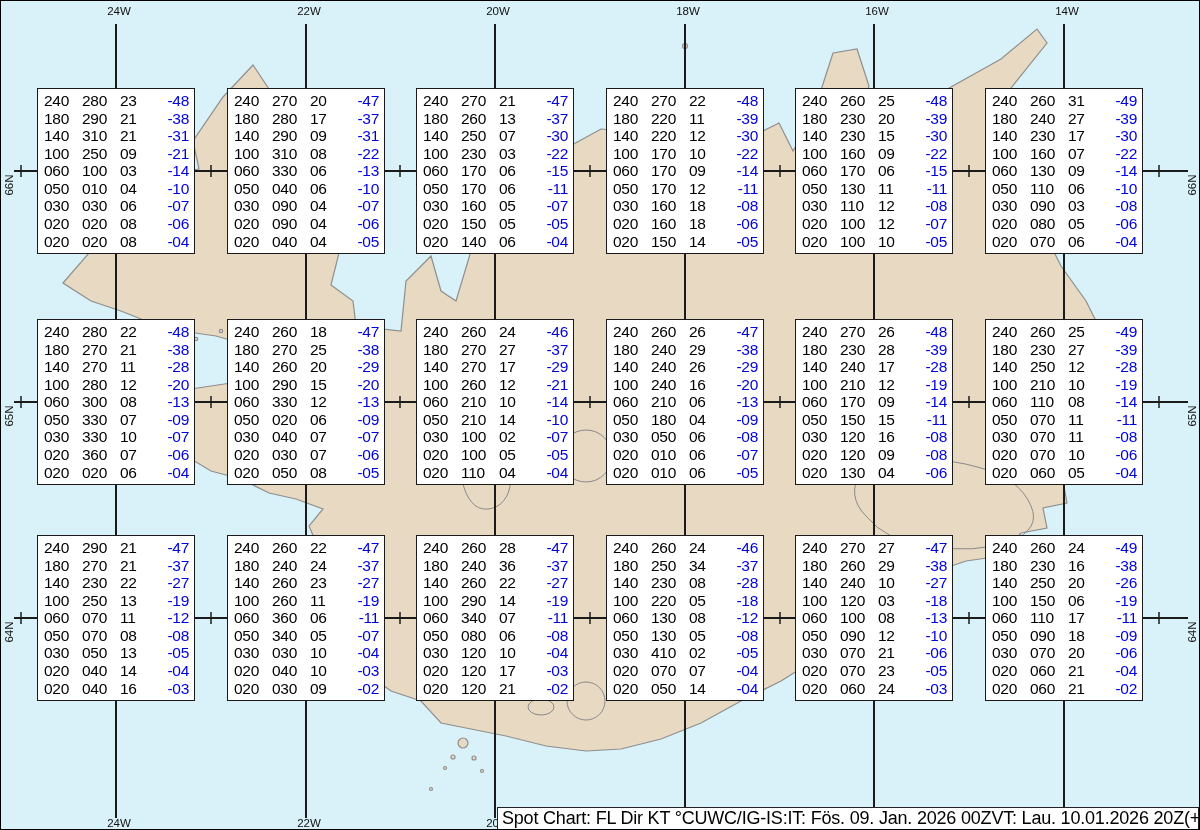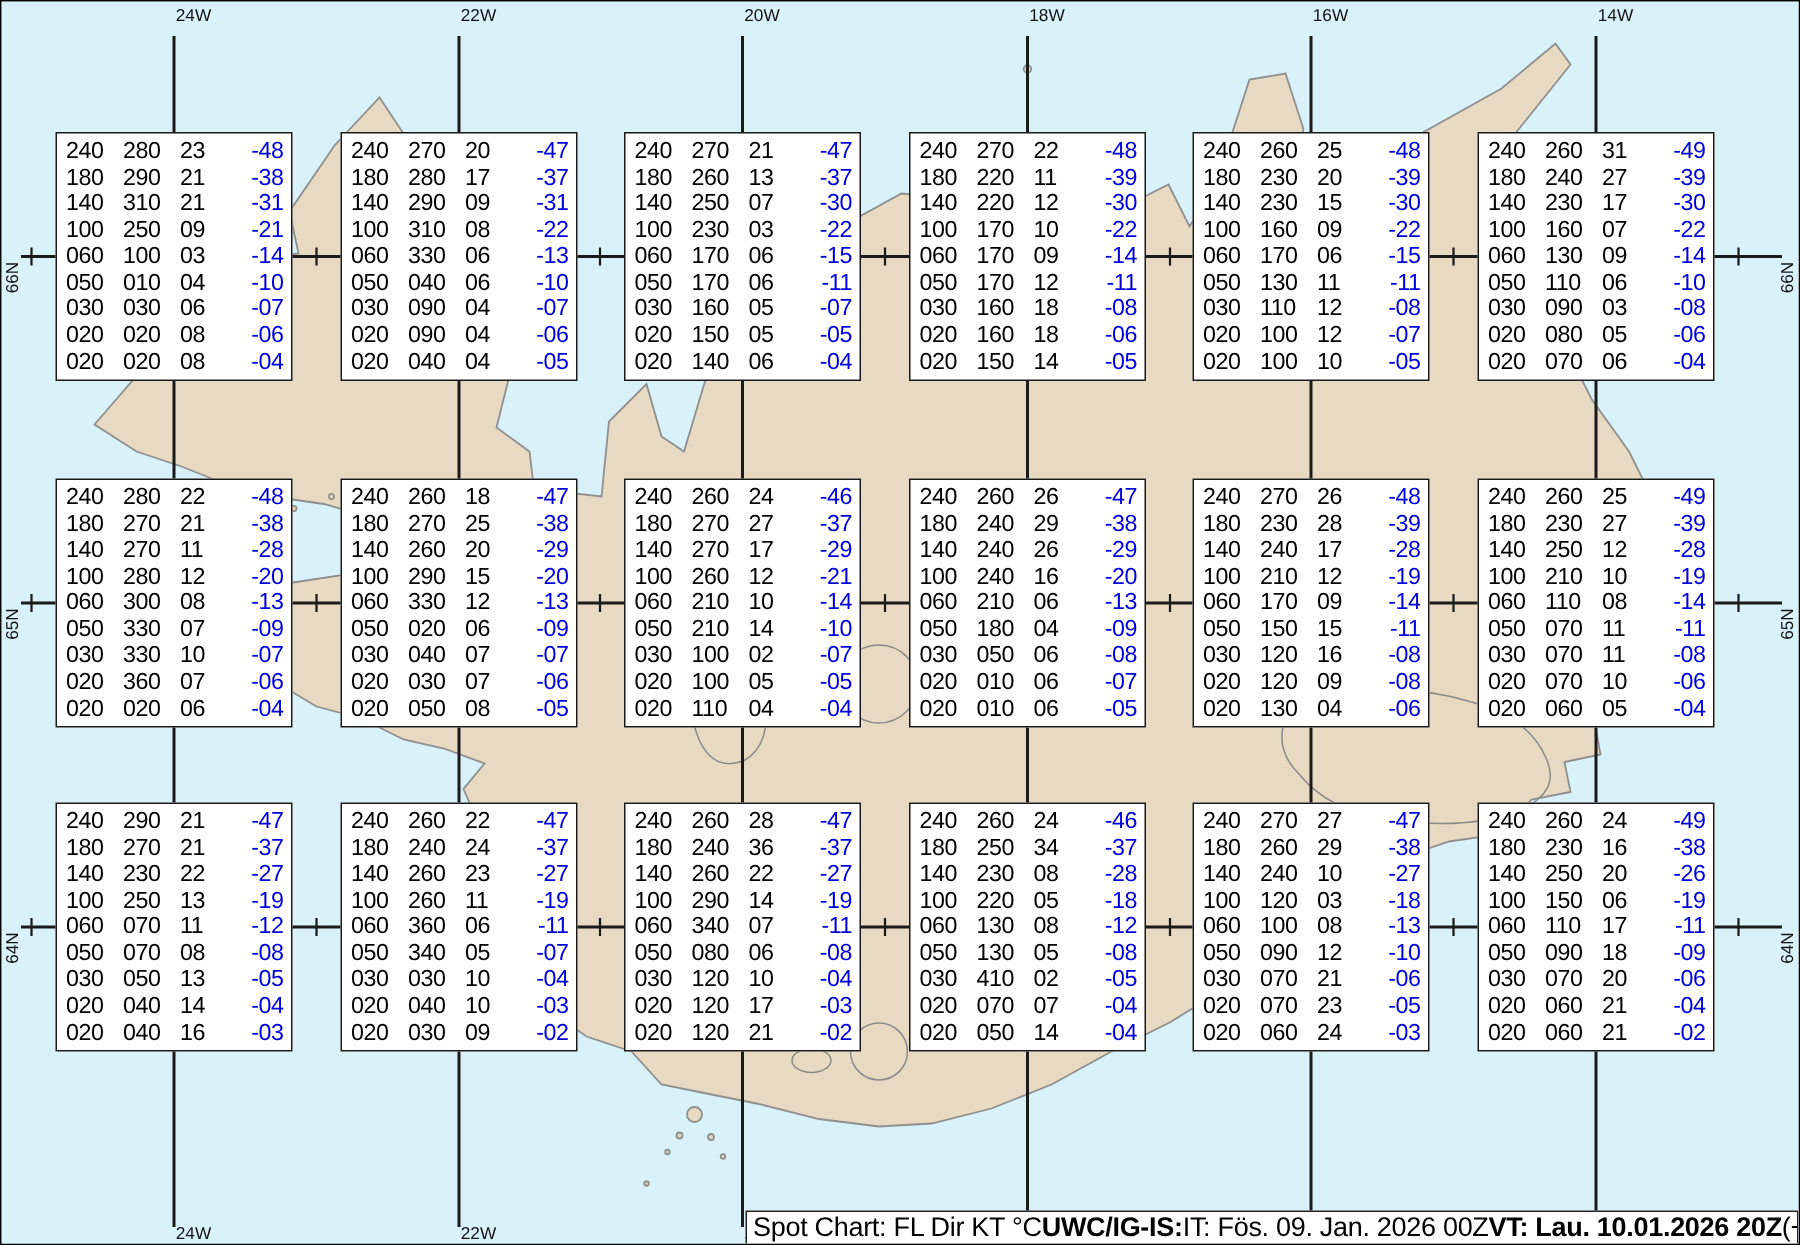--- a/index.html
+++ b/index.html
@@ -5,21 +5,21 @@
   html,body{margin:0;padding:0;background:#ffffff;}
   .stage{
     position:relative;width:1200px;height:830px;box-sizing:border-box;
     border:1px solid #000;overflow:hidden;
     font-family:"Liberation Sans",sans-serif;
     background:#d9f1f8;
   }
   .stage svg{position:absolute;left:0;top:0;}
   .edge-label{
     position:absolute;font-size:11.5px;color:#111;line-height:12px;
-    transform:translateX(-50%);white-space:nowrap;margin-left:10px;
+    transform:translateX(-50%);white-space:nowrap;
   }
   .lat-label{
     position:absolute;font-size:11.5px;color:#111;line-height:12px;
     transform:translate(-50%,-50%) rotate(-90deg);white-space:nowrap;
   }
   .spot-box{
     position:absolute;width:158px;height:166px;box-sizing:border-box;
     background:#ffffff;border:1.6px solid #1a1a1a;
     padding:3px 5px 3px 6px;
     display:flex;flex-direction:column;justify-content:space-between;
@@ -29,21 +29,21 @@
     font-size:15.5px;line-height:17.3px;letter-spacing:-0.3px;
     color:#000;white-space:nowrap;
   }
   .spot-row .t{color:var(--temp-color,#0000dd);justify-self:end;}
   .footer-bar{
     position:absolute;left:496px;top:806px;width:702px;height:23px;
     box-sizing:border-box;background:#fff;border:1px solid #222;
     display:flex;align-items:center;white-space:nowrap;overflow:hidden;
     font-size:18px;color:#000;padding:0 4px;letter-spacing:-0.2px;
   }
-  .footer-bar b{font-weight:bold;}
+  .footer-bar b{font-weight:normal;}
 </style>
 </head>
 <body>
 
 <div class="stage">
 
   <svg id="map-svg" width="1200" height="830" viewBox="0 0 1200 830">
     <rect id="sea-rect" x="0" y="0" width="1200" height="830" fill="#d9f1f8"></rect>
     <g id="land-group" fill="#e8d9c2" stroke="#8f8f8f" stroke-width="1.2">
       <path id="iceland-path" d="

